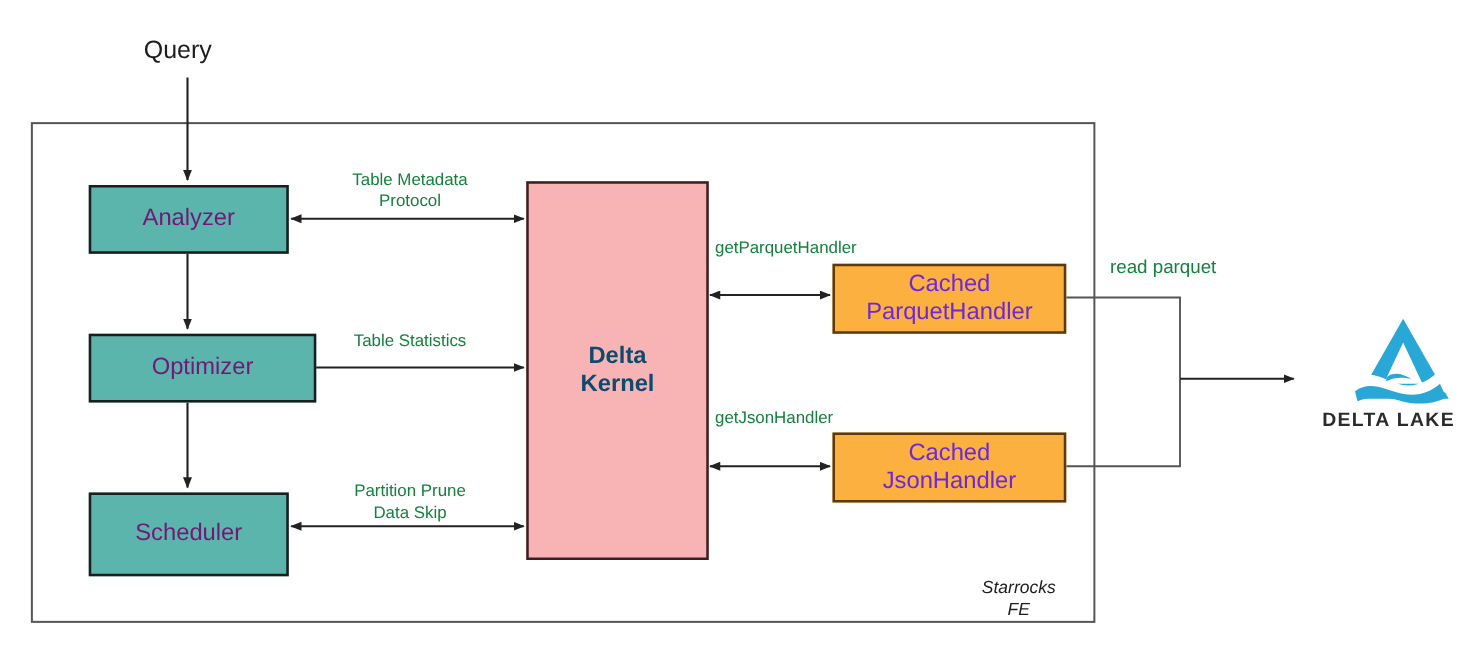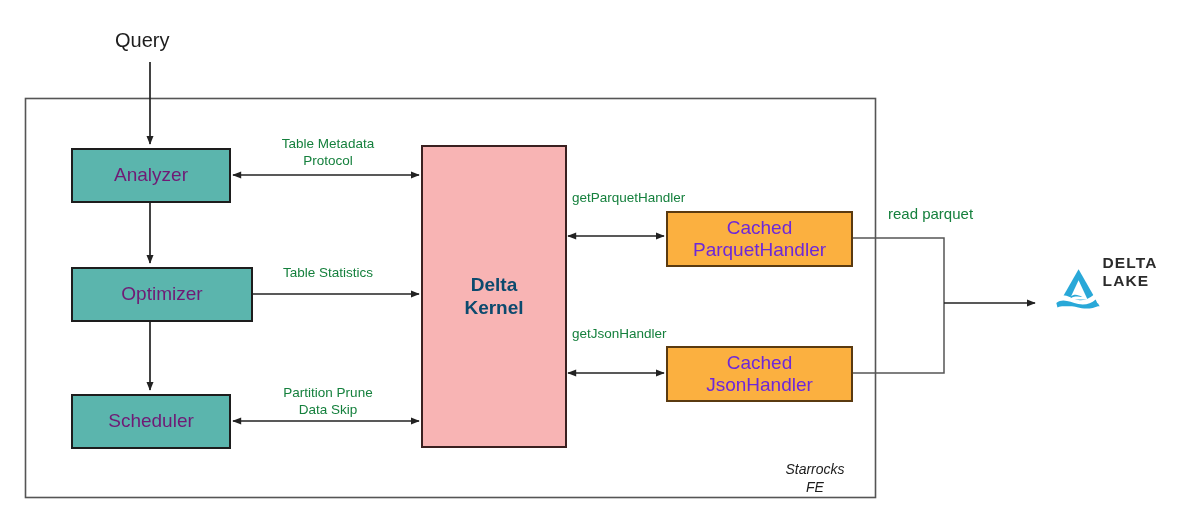--- a/index.html
+++ b/index.html
@@ -73,22 +73,22 @@
     position: absolute;
     font-style: italic;
     font-size: 14px;
     line-height: 1.3;
     text-align: center;
     color: #1d1d1d;
   }
   .logo-wrap {
     position: absolute;
     display: flex;
-    flex-direction: row;
-    align-items: flex-start;
+    flex-direction: column;
+    align-items: flex-end;
   }
   .logo-text {
     font-size: 15.5px;
     font-weight: bold;
     letter-spacing: 1.1px;
     color: #2b2b2b;
     margin-top: 2px;
   }
 </style>
 </head>
@@ -132,21 +132,21 @@
   </svg>
 
   <div class="node node-teal" style="left:71px; top:148px; width:160px; height:55px;">
     <span>Analyzer</span>
   </div>
 
   <div class="node node-teal" style="left:71px; top:267px; width:182px; height:55px;">
     <span>Optimizer</span>
   </div>
 
-  <div class="node node-teal" style="left:71px; top:394px; width:160px; height:55px;">
+  <div class="node node-teal" style="left:71px; top:394px; width:160px; height:67px;">
     <span>Scheduler</span>
   </div>
 
   <div class="node node-pink" style="left:421px; top:145px; width:146px; height:303px;">
     <span>Delta
 Kernel</span>
   </div>
 
   <div class="node node-orange" style="left:666px; top:211px; width:187px; height:56px;">
     <span>Cached

